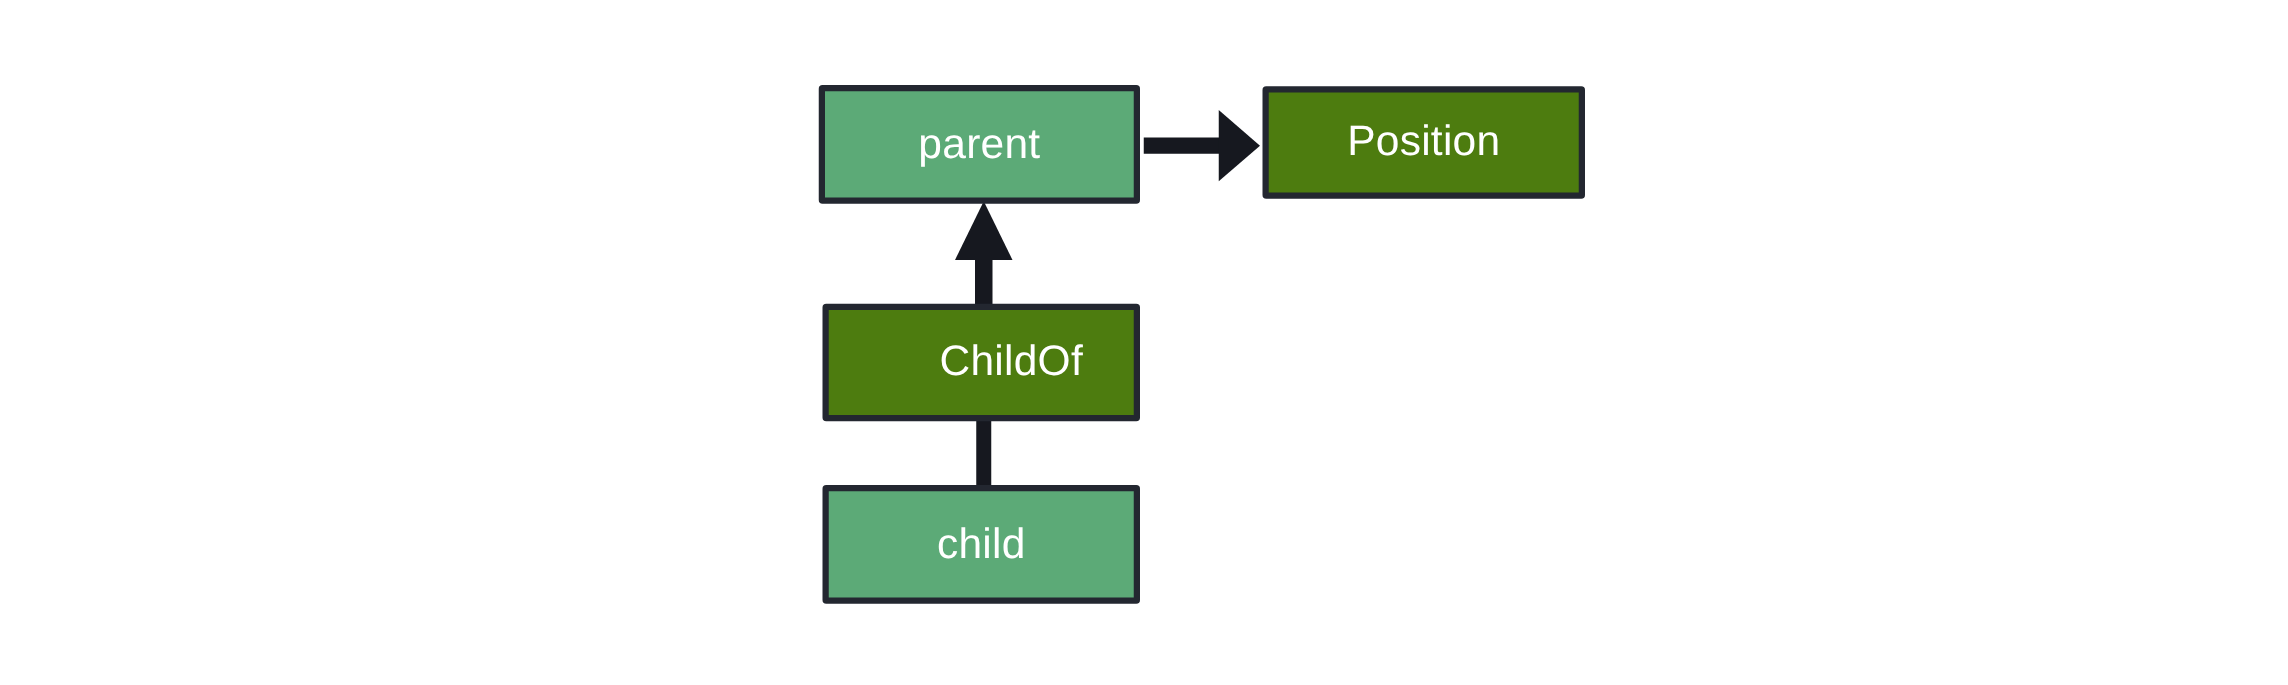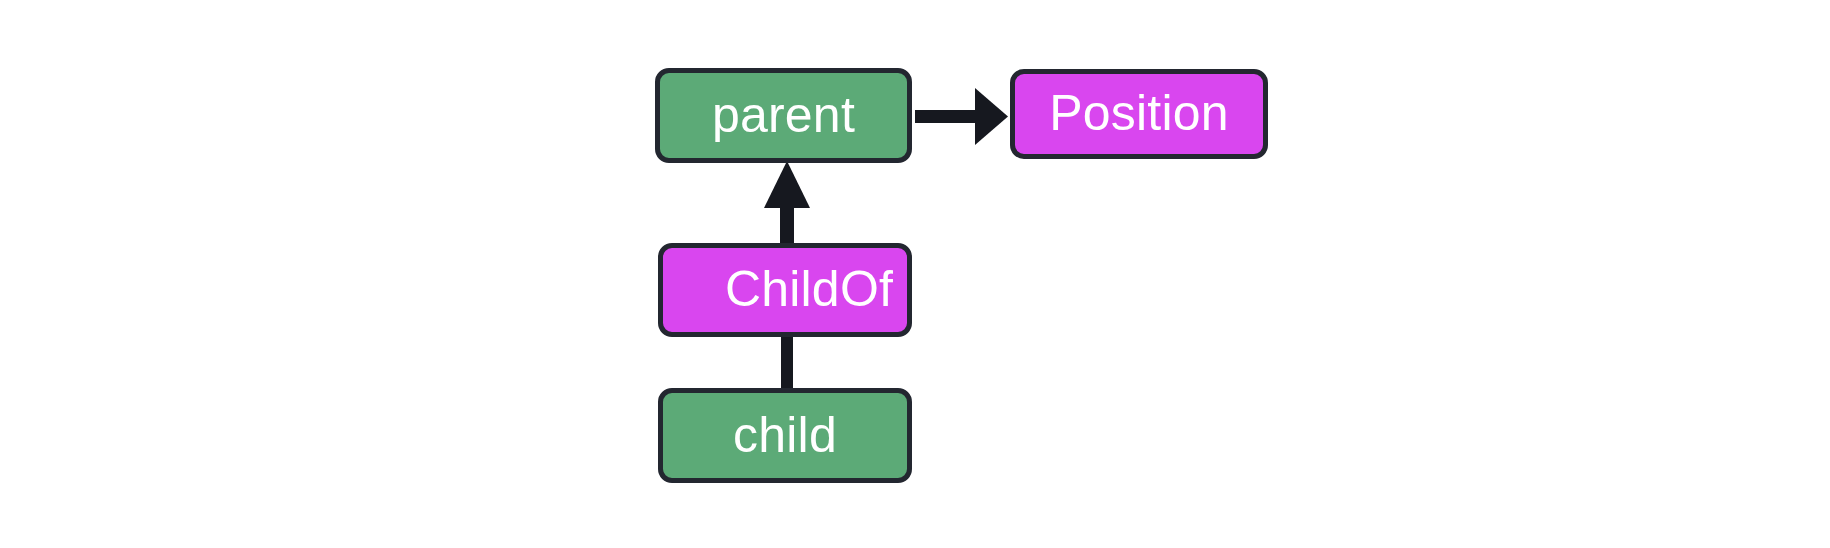--- a/index.html
+++ b/index.html
@@ -17,31 +17,31 @@
     background: #ffffff;
     overflow: hidden;
   }
   .node {
     position: absolute;
     box-sizing: border-box;
     display: flex;
     align-items: center;
     justify-content: center;
     border: 5px solid #232730;
-    border-radius: 14px;
+    border-radius: 3px;
     color: #ffffff;
-    font-size: 50px;
+    font-size: 34px;
     font-weight: 400;
     letter-spacing: 0.2px;
     line-height: 1;
     white-space: nowrap;
     user-select: none;
   }
   .node-green { background: #5CAA77; }
-  .node-blue  { background: #d946ef; }
+  .node-blue  { background: #4d7c0f; }
 
   .node-label {
     display: block;
     transform: translateY(-1px);
   }
 
   .edge-svg {
     position: absolute;
     left: 0;
     top: 0;

